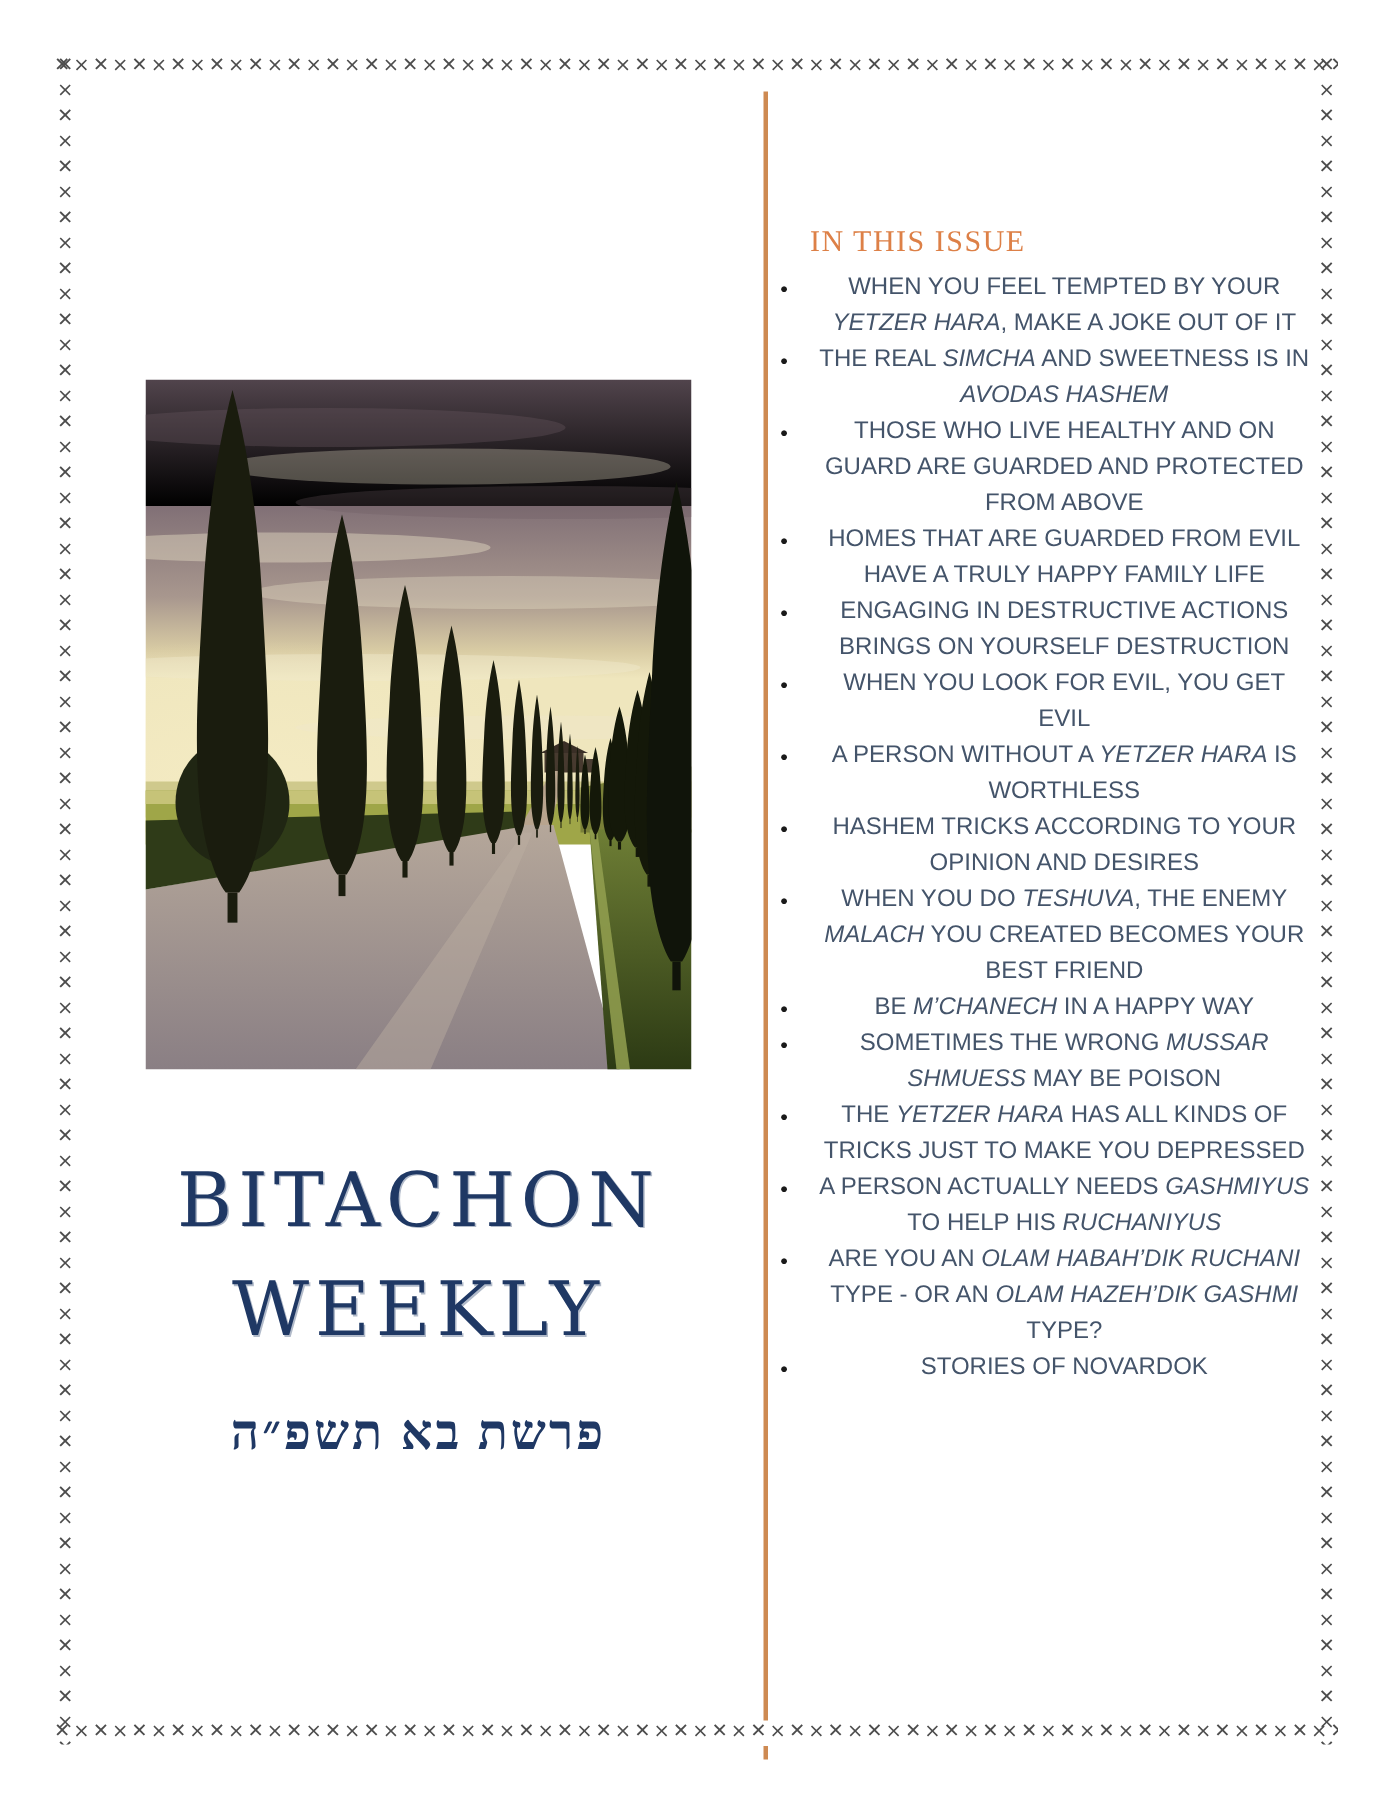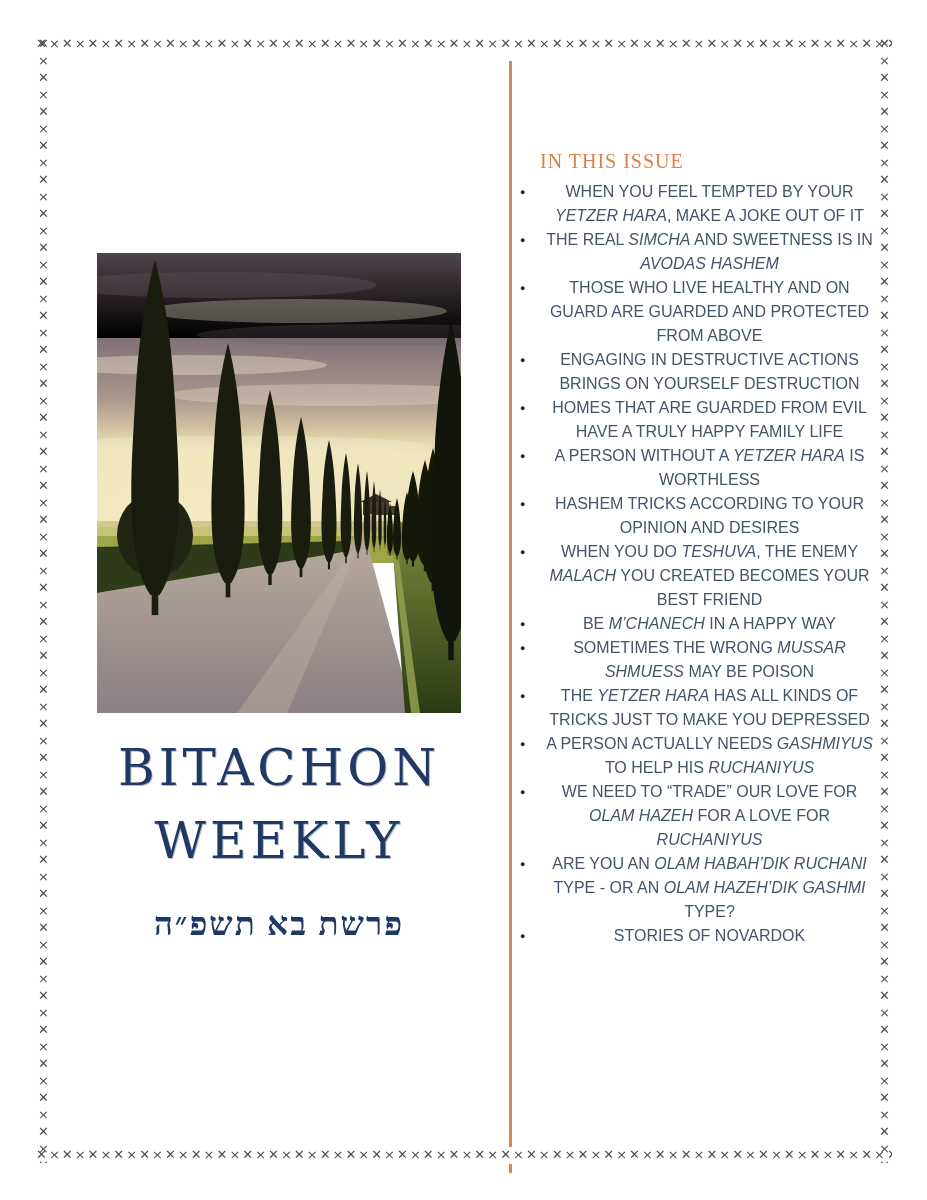--- a/index.html
+++ b/index.html
@@ -14,21 +14,21 @@
   .xb-bottom{left:36px;top:1147px;width:856px;height:16px;line-height:15px;}
   .xb-left  {left:35px; top:36px;width:16px;height:1127px;writing-mode:vertical-rl;text-orientation:upright;}
   .xb-right {left:876px;top:36px;width:16px;height:1127px;writing-mode:vertical-rl;text-orientation:upright;}
 
   
   .divider{position:absolute;left:509px;top:61px;width:3px;height:1086px;background:#CE8A52;}
   .divider-dash{position:absolute;left:509px;top:1164px;width:3px;height:9px;background:#CE8A52;}
 
   
   .cover-photo{position:absolute;left:97px;top:253px;width:364px;height:460px;display:block;}
-  .title-block{position:absolute;left:79px;top:732px;width:400px;text-align:center;}
+  .title-block{position:absolute;left:79px;top:764px;width:400px;text-align:center;}
   .title-line{font-family:"DejaVu Serif","Liberation Serif",serif;font-size:50px;line-height:73px;
               color:#1F3864;letter-spacing:4px;font-weight:normal;
               text-shadow:1px 1px 0 rgba(31,56,100,0.35), -1px -1px 0 rgba(255,255,255,0.5);}
   .hebrew-line{direction:rtl;font-family:"Liberation Serif","DejaVu Sans",serif;font-size:33px;
                font-weight:bold;color:#1F3864;margin-top:26px;line-height:40px;letter-spacing:2px;}
 
   
   .toc{position:absolute;left:512px;top:150px;width:362px;}
   .toc-heading{font-family:Liberation Serif, serif;font-size:20px;font-weight:normal;
                color:#DD8047;margin:0 0 7px 28px;letter-spacing:1px;}
@@ -138,26 +138,26 @@
   <div class="title-line">WEEKLY</div>
   <div class="hebrew-line">פרשת בא תשפ״ה</div>
 </div>
 
 <div class="toc">
   <h2 class="toc-heading">IN THIS ISSUE</h2>
   <ul class="toc-list">
       <li><span>WHEN YOU FEEL TEMPTED BY YOUR </span><span class="it">YETZER HARA</span><span>, MAKE A JOKE OUT OF IT</span></li>
       <li><span>THE REAL </span><span class="it">SIMCHA</span><span> AND SWEETNESS IS IN </span><span class="it">AVODAS HASHEM</span></li>
       <li><span>THOSE WHO LIVE HEALTHY AND ON GUARD ARE GUARDED AND PROTECTED FROM ABOVE</span></li>
+      <li><span>HOMES THAT ARE GUARDED FROM EVIL HAVE A TRULY HAPPY FAMILY LIFE</span></li>
       <li><span>ENGAGING IN DESTRUCTIVE ACTIONS BRINGS ON YOURSELF DESTRUCTION</span></li>
-      <li><span>HOMES THAT ARE GUARDED FROM EVIL HAVE A TRULY HAPPY FAMILY LIFE</span></li>
+      <li><span>WHEN YOU LOOK FOR EVIL, YOU GET EVIL</span></li>
       <li><span>A PERSON WITHOUT A </span><span class="it">YETZER HARA</span><span> IS WORTHLESS</span></li>
       <li><span>HASHEM TRICKS ACCORDING TO YOUR OPINION AND DESIRES</span></li>
       <li><span>WHEN YOU DO </span><span class="it">TESHUVA</span><span>, THE ENEMY </span><span class="it">MALACH</span><span> YOU CREATED BECOMES YOUR BEST FRIEND</span></li>
       <li><span>BE </span><span class="it">M’CHANECH</span><span> IN A HAPPY WAY</span></li>
       <li><span>SOMETIMES THE WRONG </span><span class="it">MUSSAR SHMUESS</span><span> MAY BE POISON</span></li>
       <li><span>THE </span><span class="it">YETZER HARA</span><span> HAS ALL KINDS OF TRICKS JUST TO MAKE YOU DEPRESSED</span></li>
       <li><span>A PERSON ACTUALLY NEEDS </span><span class="it">GASHMIYUS</span><span> TO HELP HIS </span><span class="it">RUCHANIYUS</span></li>
-      <li><span>WE NEED TO “TRADE” OUR LOVE FOR </span><span class="it">OLAM HAZEH</span><span> FOR A LOVE FOR </span><span class="it">RUCHANIYUS</span></li>
       <li><span>ARE YOU AN </span><span class="it">OLAM HABAH’DIK RUCHANI</span><span> TYPE - OR AN </span><span class="it">OLAM HAZEH’DIK GASHMI</span><span> TYPE?</span></li>
       <li><span>STORIES OF NOVARDOK</span></li>
     </ul>
 </div>
 
 </body></html>

